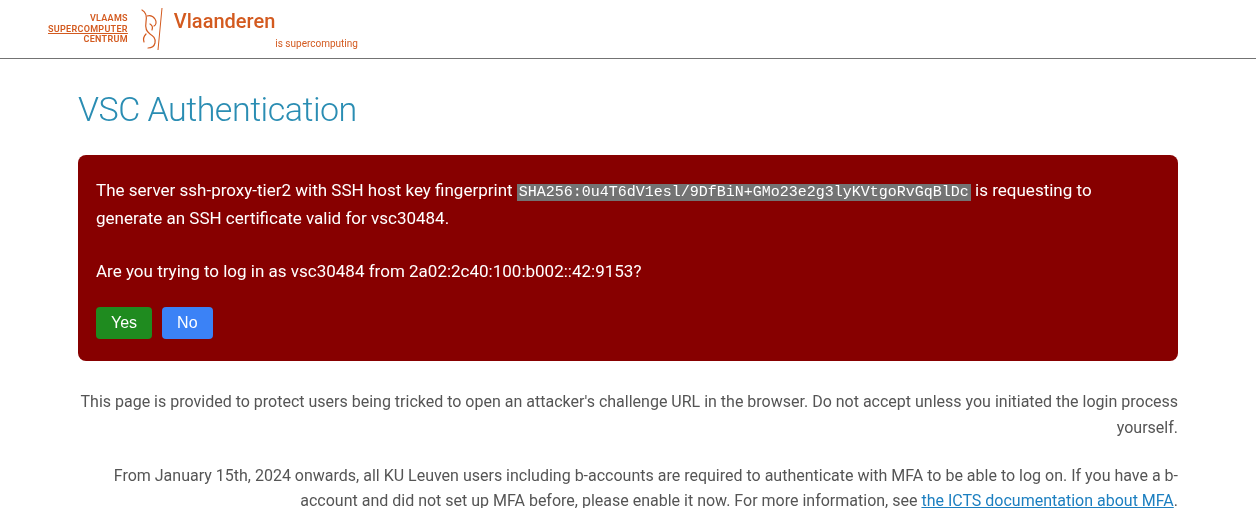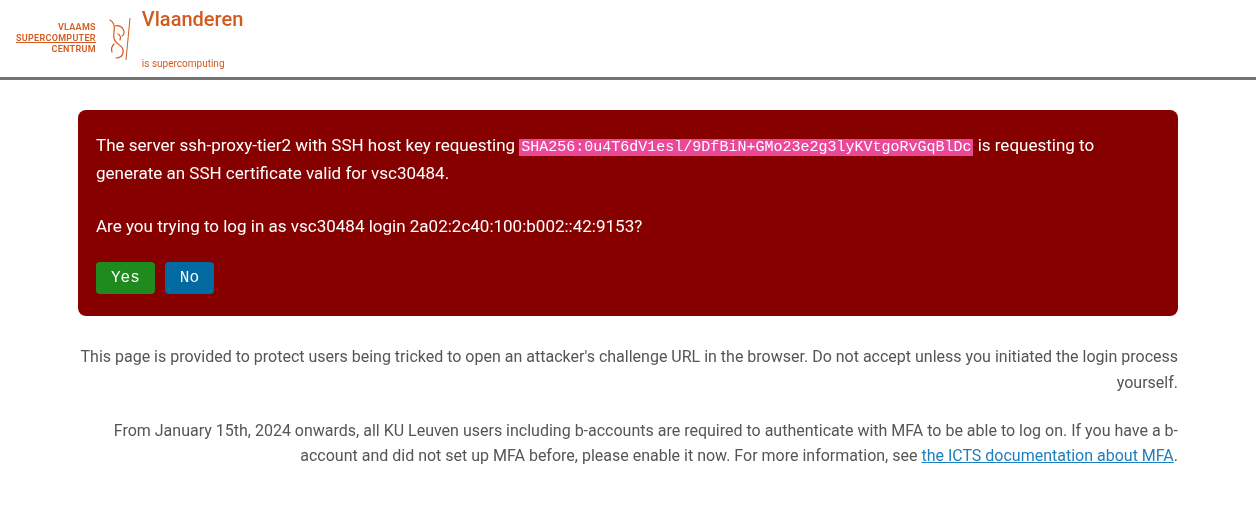--- a/index.html
+++ b/index.html
@@ -3,22 +3,22 @@
   <meta charset="utf-8">
   <style>
     * { margin: 0; padding: 0; box-sizing: border-box; }
     body {
       font-family: -apple-system, BlinkMacSystemFont, "Segoe UI", Roboto, "Helvetica Neue", Arial, sans-serif;
       font-size: 16px;
       color: #333;
       background: #fff;
     }
     .header {
-      padding: 8px 16px;
-      border-bottom: 3px solid #737373;
+      padding: 8px 48px;
+      border-bottom: 1px solid #737373;
       display: flex;
       align-items: center;
       gap: 10px;
     }
     .logo-block {
       display: flex;
       align-items: center;
       gap: 8px;
     }
     .logo-text-group {
@@ -33,21 +33,21 @@
     .lion-icon {
       width: 30px;
       height: 42px;
       display: flex;
       align-items: center;
       justify-content: center;
     }
     .lion-icon svg { width: 100%; height: 100%; }
     .vl-block {
       display: flex;
-      flex-direction: column;
+      flex-direction: row;
       justify-content: center;
       line-height: 1.1;
     }
     .vl-block .vl-big {
       color: #d35a1f;
       font-weight: 500;
       font-size: 20px;
     }
     .vl-block .vl-small {
       color: #d35a1f;
@@ -71,43 +71,43 @@
       background: #870000;
       color: #fff;
       border-radius: 8px;
       padding: 22px 18px;
       font-size: 17px;
       line-height: 1.6;
     }
     .alert-box p { margin: 0; }
     .alert-box .gap { height: 26px; }
     .fingerprint-highlight {
-      background: #ec4899;
+      background: #737373;
       font-family: "Courier New", monospace;
       font-size: 15px;
       padding: 0 2px;
       color: #fff;
     }
     .button-row {
       margin-top: 22px;
       display: flex;
       gap: 10px;
     }
     .btn {
       border: none;
       color: #fff;
       font-size: 16px;
       font-weight: 500;
       padding: 7px 15px;
       border-radius: 4px;
       cursor: pointer;
-      font-family: Liberation Mono, monospace;
+      font-family: Liberation Sans, sans-serif;
     }
     .btn-yes { background: #1f8b1f; }
-    .btn-no { background: #0369a1; }
+    .btn-no { background: #3b82f6; }
     .info-text {
       margin-top: 28px;
       color: #555;
       font-size: 16px;
       line-height: 1.6;
     }
     .info-text p { margin-bottom: 22px; text-align: right; }
     .info-link {
       color: #1c7fc0;
       text-decoration: underline;
@@ -134,27 +134,28 @@
       </svg>
     </div>
     <div class="vl-block">
       <span class="vl-big">Vlaanderen</span>
       <span class="vl-small">is supercomputing</span>
     </div>
   </div>
 </div>
 
 <div class="main">
+  <h1 class="page-title">VSC Authentication</h1>
 
   <div class="alert-box">
     <p>
-      <span>The server ssh-proxy-tier2 with SSH host key requesting </span><span class="fingerprint-highlight">SHA256:0u4T6dV1esl/9DfBiN+GMo23e2g3lyKVtgoRvGqBlDc</span><span> is requesting to generate an SSH certificate valid for vsc30484.</span>
+      <span>The server ssh-proxy-tier2 with SSH host key fingerprint </span><span class="fingerprint-highlight">SHA256:0u4T6dV1esl/9DfBiN+GMo23e2g3lyKVtgoRvGqBlDc</span><span> is requesting to generate an SSH certificate valid for vsc30484.</span>
     </p>
     <div class="gap"></div>
-    <p>Are you trying to log in as vsc30484 login 2a02:2c40:100:b002::42:9153?</p>
+    <p>Are you trying to log in as vsc30484 from 2a02:2c40:100:b002::42:9153?</p>
     <div class="button-row">
       <button class="btn btn-yes">Yes</button>
       <button class="btn btn-no">No</button>
     </div>
   </div>
 
   <div class="info-text">
     <p>This page is provided to protect users being tricked to open an attacker's challenge URL in the browser. Do not accept unless you initiated the login process yourself.</p>
     <p>
       <span>From January 15th, 2024 onwards, all KU Leuven users including b-accounts are required to authenticate with MFA to be able to log on. If you have a b-account and did not set up MFA before, please enable it now. For more information, see </span><a class="info-link">the ICTS documentation about MFA</a><span>.</span>

